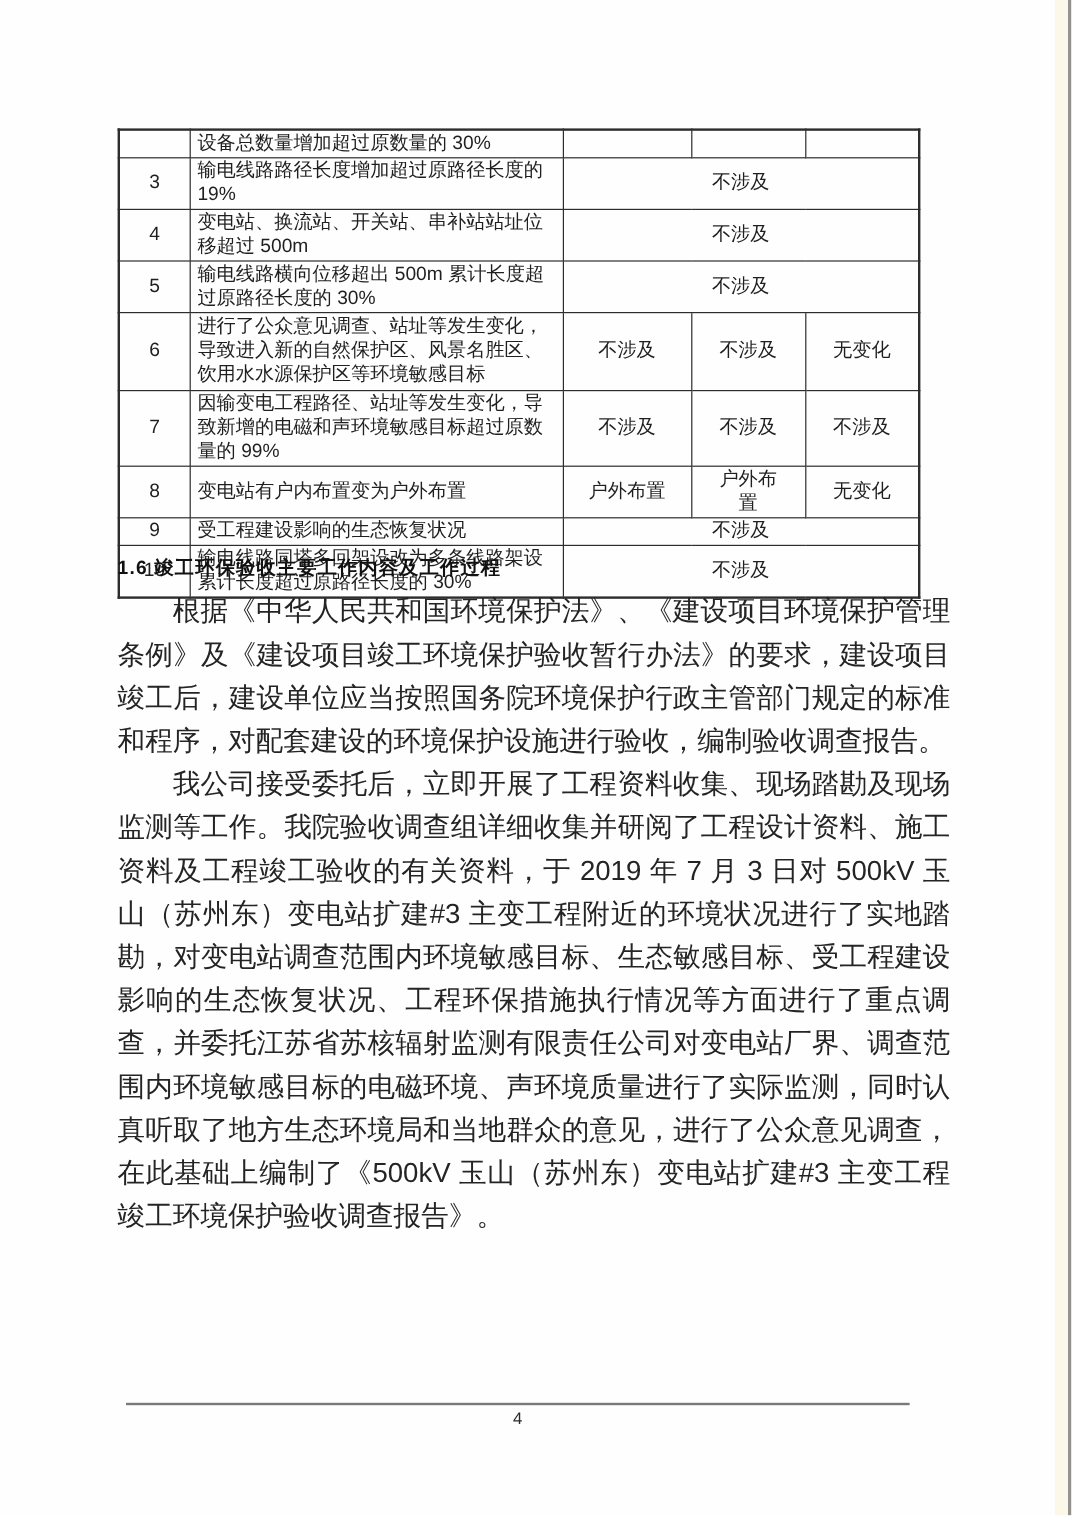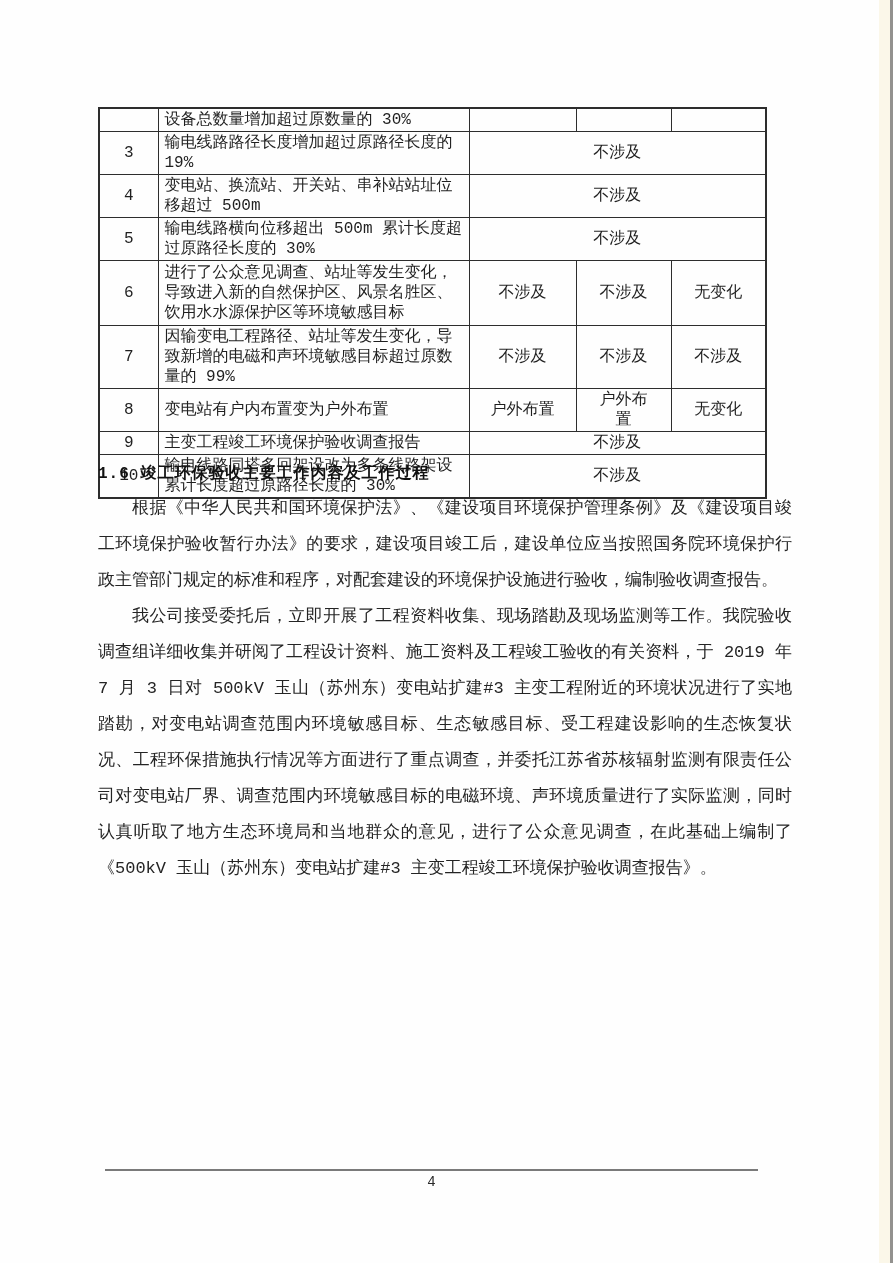--- a/index.html
+++ b/index.html
@@ -1,21 +1,21 @@
 <!DOCTYPE html>
 <html><head>
 <meta charset="utf-8">
 <style>
   html, body { margin: 0; padding: 0; background: #ffffff; }
   .page {
     position: relative;
     width: 893px;
     height: 1263px;
     background: #fefefe;
-    font-family: Liberation Mono, monospace;
+    font-family: Liberation Sans, sans-serif;
     color: #1f1f1f;
     overflow: hidden;
   }
   
   .edge-band { position: absolute; top: 0; right: 3px; width: 11px; height: 100%; background: #fbf7e9; }
   .edge-line { position: absolute; top: 0; right: 0; width: 3px; height: 100%; background: #93928f; }
 
   
   .doc-table {
     position: absolute;
@@ -58,21 +58,21 @@
     letter-spacing: 1px;
     white-space: nowrap;
   }
 
   
   .body-text {
     position: absolute;
     left: 98px;
     top: 491px;
     width: 694px;
-    font-size: 17px;
+    font-size: 23px;
     line-height: 36px;
     text-align: justify;
     color: #242424;
   }
   .body-text p { margin: 0; text-indent: 2em; }
 
   
   .footer-line {
     position: absolute;
     left: 105px;
@@ -143,21 +143,21 @@
       </tr>
       <tr class="rh-1">
         <td class="num">8</td>
         <td class="desc">变电站有户内布置变为户外布置</td>
         <td class="val">户外布置</td>
         <td class="val">户外布置</td>
         <td class="val">无变化</td>
       </tr>
       <tr class="rh-1">
         <td class="num">9</td>
-        <td class="desc">主变工程竣工环境保护验收调查报告</td>
+        <td class="desc">受工程建设影响的生态恢复状况</td>
         <td class="val" colspan="3">不涉及</td>
       </tr>
       <tr class="rh-2b">
         <td class="num">10</td>
         <td class="desc">输电线路同塔多回架设改为多条线路架设累计长度超过原路径长度的 30%</td>
         <td class="val" colspan="3">不涉及</td>
       </tr>
     </tbody>
   </table>
 

